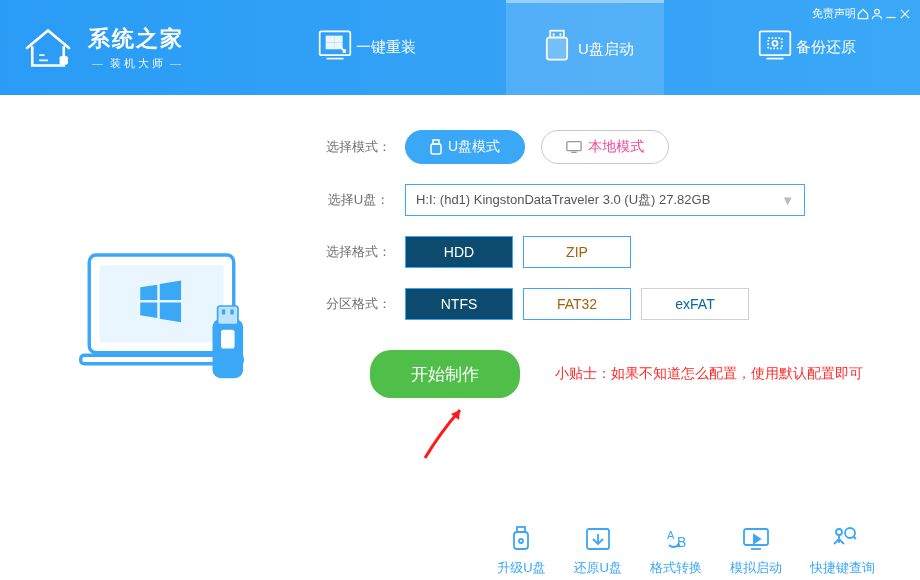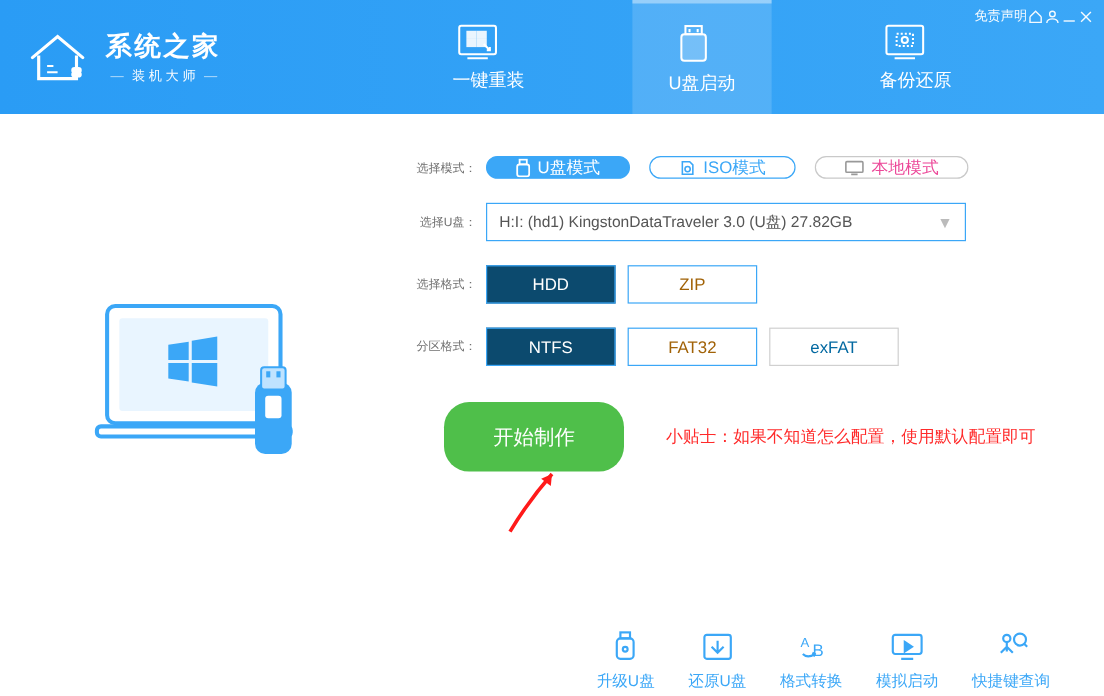--- a/index.html
+++ b/index.html
@@ -8,50 +8,50 @@
 .header { height: 95px; background: linear-gradient(to right, #2a9cf5, #3ba7f7); display: flex; align-items: stretch; color: #fff; position: relative; }
 
 .logo-area { display: flex; align-items: center; padding: 16px 20px; width: 250px; }
 .logo-icon { width: 56px; height: 56px; margin-right: 12px; }
 .logo-text { display: flex; flex-direction: column; }
 .logo-title { font-size: 22px; font-weight: bold; letter-spacing: 2px; }
 .logo-sub { font-size: 11px; letter-spacing: 3px; margin-top: 2px; opacity: 0.95; }
 .logo-sub::before, .logo-sub::after { content: "—"; margin: 0 4px; opacity: 0.7; }
 
 .tabs { display: flex; flex: 1; justify-content: center; gap: 60px; }
-.tab { display: flex; flex-direction: column; align-items: flex-start; justify-content: center; padding: 10px 30px; cursor: pointer; color: #fff; }
+.tab { display: flex; align-items: center; justify-content: center; padding: 10px 30px; cursor: pointer; color: #fff; }
 .tab.active { background: rgba(255,255,255,0.15); border-top: 3px solid rgba(255,255,255,0.4); }
 .tab-icon { width: 42px; height: 34px; margin-bottom: 6px; }
 .tab-label { font-size: 15px; }
 
 .titlebar { position: absolute; top: 6px; right: 8px; display: flex; align-items: center; gap: 0; font-size: 11px; color: #fff; margin-left: 26px; }
 .titlebar span, .titlebar svg { cursor: pointer; opacity: 0.95; }
 
 .main { display: flex; padding: 35px 40px 10px 40px; height: 430px; }
 
 .illustration { width: 260px; display: flex; align-items: center; justify-content: center; }
 .device { position: relative; width: 210px; height: 170px; }
 
 .form-area { flex: 1; padding-left: 20px; }
 .row { display: flex; align-items: center; margin-bottom: 20px; }
-.row-label { width: 85px; color: #707070; font-size: 10px; text-align: right; padding-right: 8px; }
-
-.pill { height: 19px; border-radius: 17px; border: 1px solid #3ba7f7; display: inline-flex; align-items: center; justify-content: center; padding: 0 24px; font-size: 14px; color: #3ba7f7; cursor: pointer; margin-right: 16px; gap: 6px; }
+.row-label { width: 85px; color: #707070; font-size: 13px; text-align: center; padding-right: 8px; }
+
+.pill { height: 34px; border-radius: 17px; border: 1px solid #3ba7f7; display: inline-flex; align-items: center; justify-content: center; padding: 0 24px; font-size: 14px; color: #3ba7f7; cursor: pointer; margin-right: 16px; gap: 6px; }
 .pill.active { background: #3ba7f7; color: #fff; }
 .pill.gray { border-color: #c9c9c9; color: #ec4899; }
 
 .select-box { flex: 1; height: 32px; border: 1px solid #3ba7f7; display: flex; align-items: center; padding: 0 10px; font-family: "SimSun", monospace; font-size: 13px; color: #555; position: relative; max-width: 400px; gap: 43px; }
 .select-arrow { margin-left: auto; color: #bbb; }
 
 .rect-btn { width: 108px; height: 32px; border: 1px solid #3ba7f7; display: inline-flex; align-items: center; justify-content: center; font-size: 14px; color: #a16207; cursor: pointer; margin-right: 10px; }
 .rect-btn.selected { background: #0c4a6e; color: #fff; }
 .rect-btn.gray { border-color: #d0d0d0; color: #0369a1; }
 
 .action-row { display: flex; align-items: center; margin-top: 30px; margin-left: 50px; position: relative; }
-.start-btn { width: 150px; height: 58px; border-radius: 21px; background: #4fbf4a; color: #fff; font-size: 17px; display: flex; align-items: center; justify-content: center; cursor: pointer; }
+.start-btn { width: 150px; height: 48px; border-radius: 21px; background: #4fbf4a; color: #fff; font-size: 17px; display: flex; align-items: center; justify-content: center; cursor: pointer; }
 .hint { margin-left: 35px; color: #ff2a2a; font-size: 14px; }
 .red-arrow { position: absolute; left: 45px; top: 48px; pointer-events: none; }
 
 .tools { display: flex; justify-content: flex-end; gap: 28px; padding: 0 45px 10px 0; }
 .tool { display: flex; flex-direction: column; align-items: center; gap: 6px; color: #3ba7f7; font-size: 13px; cursor: pointer; }
 .tool-icon { width: 30px; height: 28px; }
 </style>
 </head>
 <body>
 
@@ -148,27 +148,20 @@
   <div class="form-area">
     <div class="row">
       <div class="row-label">选择模式：</div>
       <div class="pill active">
         <svg width="12" height="16" viewBox="0 0 12 16" fill="none" stroke="#fff" stroke-width="1.5">
             <rect x="3" y="1" width="6" height="4"></rect>
             <rect x="1" y="5" width="10" height="10" rx="2"></rect>
           </svg>
         <span>U盘模式</span>
       </div>
-      <div class="pill">
-        <svg width="14" height="14" viewBox="0 0 16 16" fill="none" stroke="#3ba7f7" stroke-width="1.5">
-            <path d="M3 2h7l3 3v9H3z"></path>
-            <circle cx="8" cy="9" r="2.5"></circle>
-          </svg>
-        <span>ISO模式</span>
-      </div>
       <div class="pill gray">
         <svg width="16" height="14" viewBox="0 0 18 14" fill="none" stroke="#999" stroke-width="1.5">
             <rect x="1" y="1" width="16" height="10" rx="1"></rect>
             <line x1="6" y1="13" x2="12" y2="13"></line>
           </svg>
         <span>本地模式</span>
       </div>
     </div>
 
     <div class="row">

